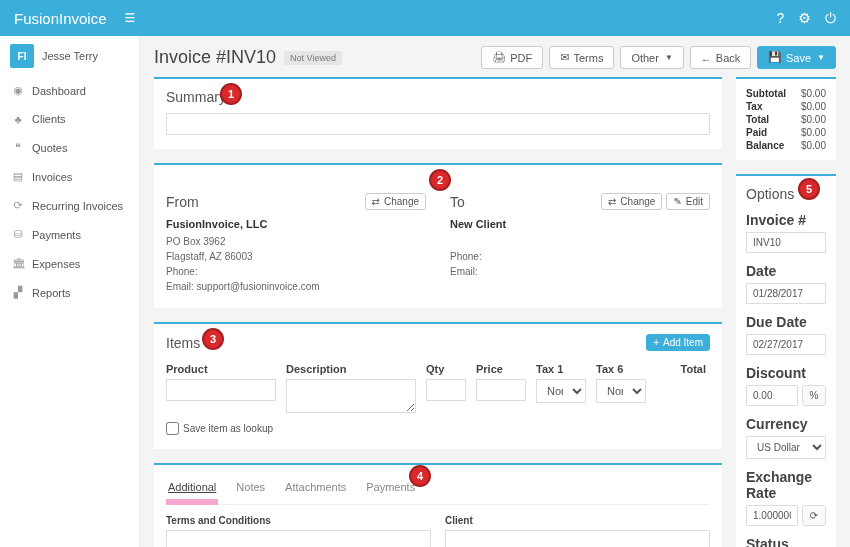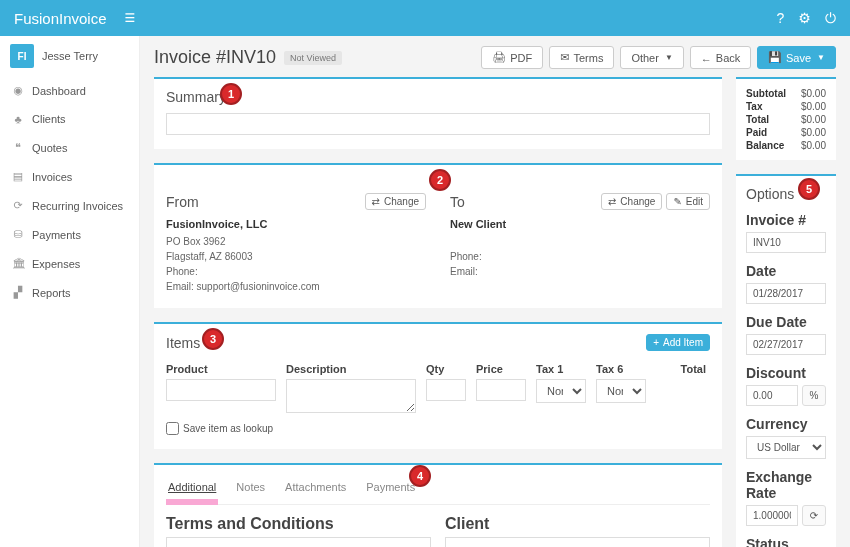--- a/index.html
+++ b/index.html
@@ -56,21 +56,21 @@
 .col-tax { width: 50px; }
 .col-total { width: 50px; text-align: right; }
 .checkbox-row { font-size: 10px; color: #555; margin-top: 6px; display: flex; align-items: center; gap: 4px; }
 
 .tabs { display: flex; gap: 16px; border-bottom: 1px solid #eee; margin-bottom: 10px; }
 .tabs .tab { font-size: 11px; color: #888; padding: 6px 2px; cursor: pointer; }
 .tabs .tab.active { color: #444; border-bottom: 6px solid #f9a8d4; margin-bottom: -1px; text-decoration: underline; }
 
 .two-col { display: flex; gap: 14px; }
 .two-col > div { flex: 1; }
-.two-col label { font-size: 16px; font-weight: bold; color: #444; display: block; margin-bottom: 4px; }
+.two-col label { font-size: 10px; font-weight: bold; color: #444; display: block; margin-bottom: 4px; }
 
 .totals { background: #fff; border-top: 2px solid #3bafda; padding: 8px 10px; margin-bottom: 14px; }
 .totals .row { display: flex; justify-content: space-between; font-size: 10px; padding: 1px 0; }
 .totals .row strong { color: #333; }
 
 .opts { background: #fff; border-top: 2px solid #3bafda; padding: 10px; }
 .opts .field { margin-bottom: 10px; }
 .opts .field label { font-size: 14px; font-weight: bold; color: #444; display: block; margin-bottom: 4px; }
 .opts select, .opts .input { font-size: 10px; }
 .disc-row { display: flex; gap: 4px; }

